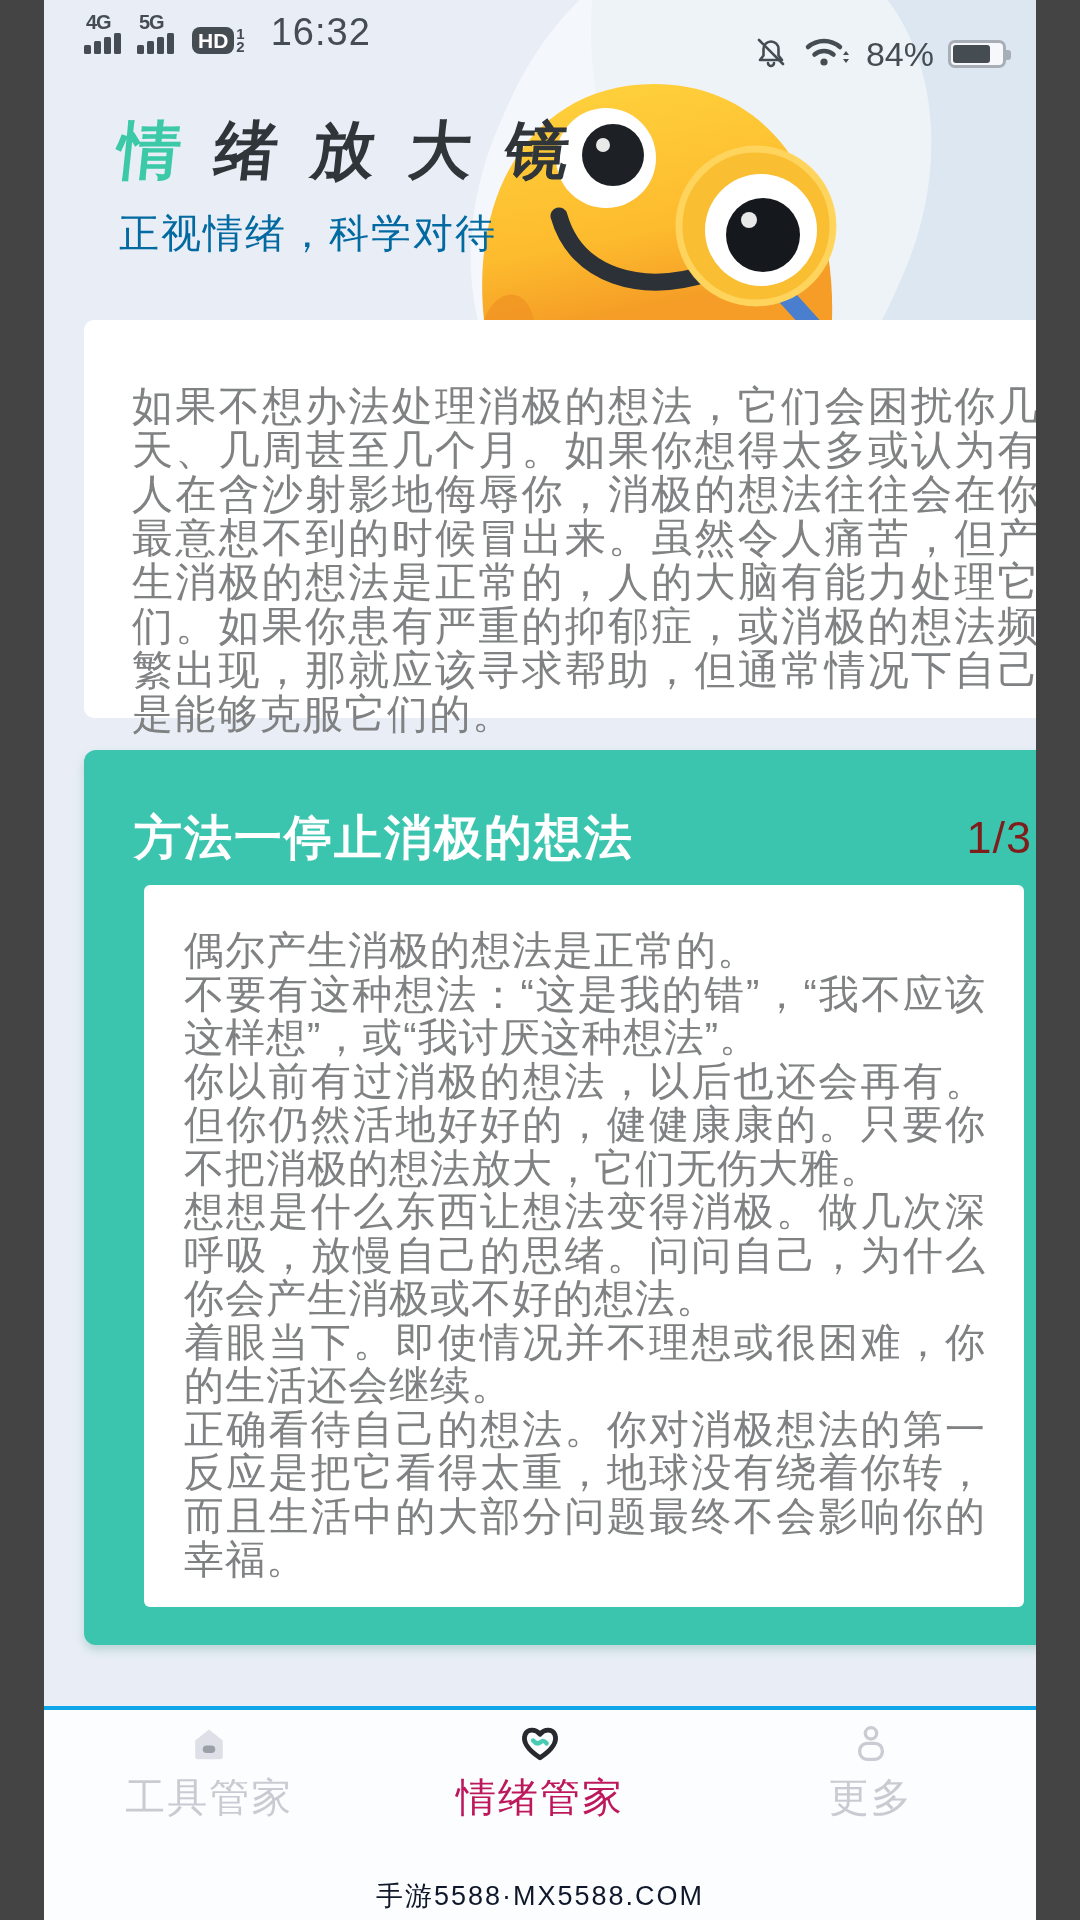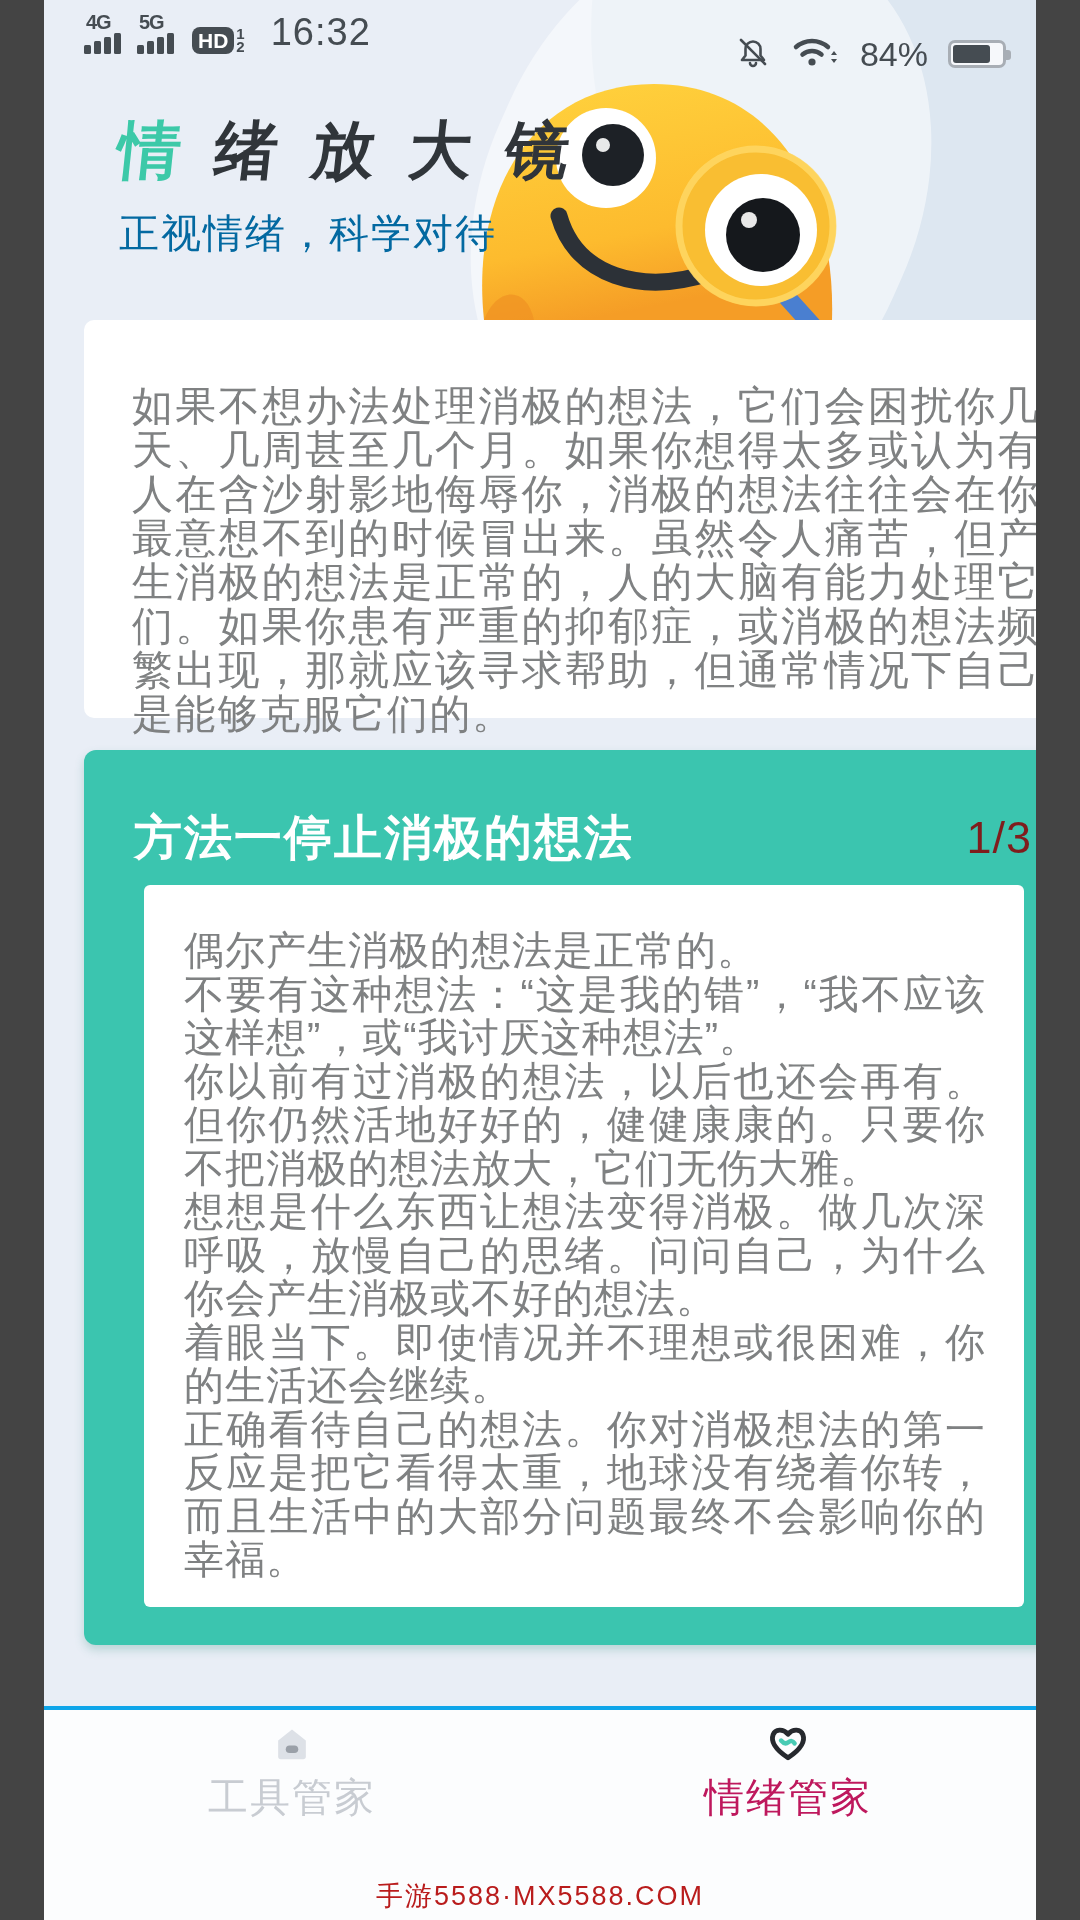--- a/index.html
+++ b/index.html
@@ -22,21 +22,21 @@
   .sig{ display:flex; flex-direction:column; align-items:flex-start; }
   .sig-label{ font-size:20px; font-weight:bold; letter-spacing:-1px; line-height:16px; margin-left:2px;}
   .bars{ display:flex; align-items:flex-end; gap:3px; height:22px; margin-top:2px;}
   .bars i{ display:block; width:7px; background:#454c52; border-radius:1.5px; }
   .b1{height:9px} .b2{height:13px} .b3{height:17px} .b4{height:21px}
   .hd-wrap{ display:flex; align-items:flex-start; gap:2px; margin-left:2px;}
   .hd-badge{ background:#454c52; color:#fff; font-weight:bold; font-size:21px;
     padding:3px 6px; border-radius:8px; line-height:1; }
   .hd-frac{ display:flex; flex-direction:column; font-size:15px; font-weight:bold; line-height:13px; }
   .sb-time{ font-size:38px; margin-left:10px; letter-spacing:1px; }
-  .sb-right{ margin-left:auto; display:flex; align-items:center; gap:20px;margin-top:44px; }
+  .sb-right{ margin-left:auto; display:flex; align-items:center; gap:14px;margin-top:44px; }
   .sb-pct{ font-size:34px; }
   .batt{ position:relative; width:58px; height:28px; border:3px solid #a8aeb5;
     border-radius:7px; background:#f6f8fb; }
   .batt::before{ content:""; position:absolute; left:2px; top:2px; bottom:2px; width:72%;
     background:#454c52; border-radius:3px; }
   .batt::after{ content:""; position:absolute; right:-8px; top:7px; width:5px; height:10px;
     background:#a8aeb5; border-radius:0 3px 3px 0; }
 
   
   .header{ position:absolute; top:0; left:0; right:0; height:320px; overflow:hidden; }
@@ -66,21 +66,21 @@
   
   .tabbar{ position:absolute; left:0; right:0; top:1706px; bottom:0;
     background:#fcfdfe; border-top:4px solid #0ea5e9; z-index:4; }
   .tabs{ display:flex; height:115px; align-items:stretch; }
   .tab{ flex:1; display:flex; flex-direction:column; align-items:center;
     justify-content:flex-start; padding-top:16px; gap:8px; }
   .tab-label{ font-size:40px; color:#c8ccd2; letter-spacing:2px; }
   .tab.active .tab-label{ color:#be185d; font-weight:500; }
 
   .watermark{ position:absolute; left:0; right:0; bottom:6px; text-align:center;
-    font-size:27px; color:#b91c1c; letter-spacing:2px; z-index:6; }
+    font-size:27px; color:#0f172a; letter-spacing:2px; z-index:6; }
 </style>
 </head>
 <body>
 
 <div class="screen">
   <div class="bg-shape-1"></div>
   <div class="bg-shape-2"></div>
 
   <div class="status-bar">
     <div class="sb-left">
@@ -187,17 +187,24 @@
         </svg>
         <span class="tab-label">工具管家</span>
       </div>
       <div class="tab active">
         <svg width="56" height="52" viewBox="0 0 56 52">
           <path d="M28 46 C 10 34 3 22 6.5 12.5 C 9.5 4.5 21 3.5 28 12 C 35 3.5 46.5 4.5 49.5 12.5 C 53 22 46 34 28 46 Z" fill="none" stroke="#26292e" stroke-width="7" stroke-linejoin="round"></path>
           <path d="M18 21 q 5.5 6.5 10.5 2.5 q 5 -4 9 1.5" fill="none" stroke="#49cbb4" stroke-width="6.5" stroke-linecap="round"></path>
         </svg>
         <span class="tab-label">情绪管家</span>
       </div>
+      <div class="tab">
+        <svg width="48" height="54" viewBox="0 0 48 54">
+          <circle cx="24" cy="11" r="8.5" fill="none" stroke="#c9cdd3" stroke-width="5"></circle>
+          <rect x="7" y="26" width="34" height="24" rx="11" fill="none" stroke="#c9cdd3" stroke-width="5"></rect>
+        </svg>
+        <span class="tab-label">更多</span>
+      </div>
     </div>
 
     <div class="watermark">手游5588·MX5588.COM</div>
   </div>
 </div>
 
 </body></html>

